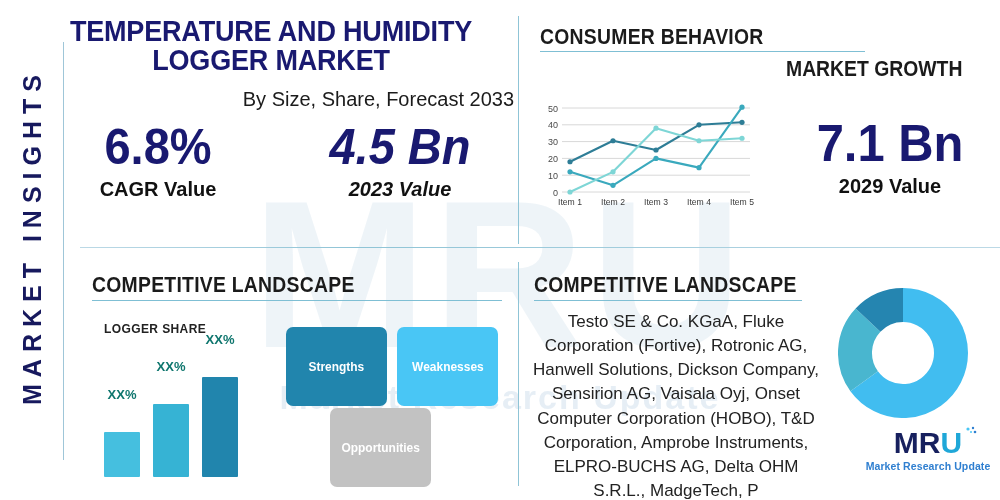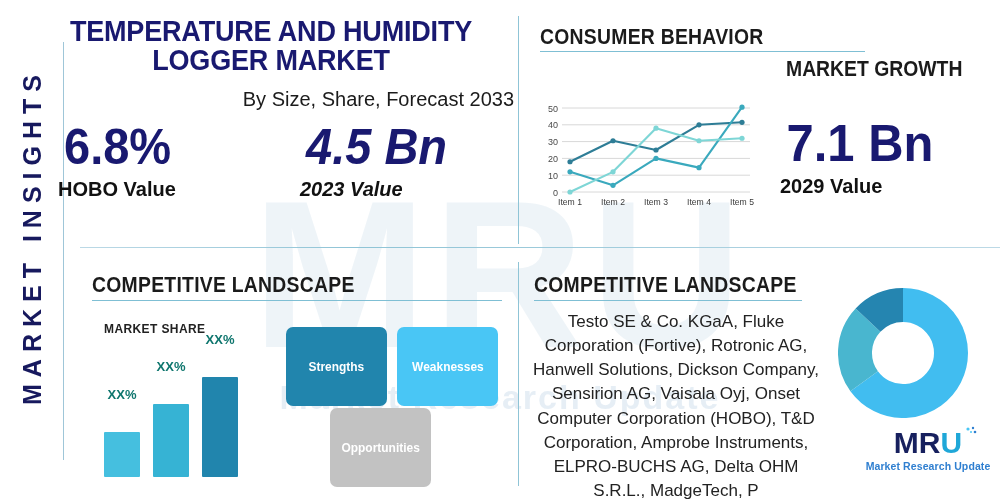--- a/index.html
+++ b/index.html
@@ -63,21 +63,21 @@
     transform-origin:center top;
   }
   .subtitle{
     position:absolute;left:28px;top:88px;width:486px;
     text-align:right;
     font-size:20px;color:#1b1b1b;
   }
 
   
   .kpi{
-    position:absolute;text-align:left;width:200px;
+    position:absolute;text-align:center;width:200px;
   }
   .kpi .val{
     font-size:50px;font-weight:bold;color:#191970;line-height:1;
     transform:scaleX(0.94);
   }
   .kpi .cap{
     font-size:20px;font-weight:bold;color:#111;margin-top:6px;
   }
   #kpi-cagr{left:58px;top:122px;}
   #kpi-2026{left:300px;top:122px;font-style:italic;}
@@ -185,21 +185,21 @@
   <div class="sidebar">
     <div class="sidebar-label">MARKET INSIGHTS</div>
     <div class="sidebar-rule"></div>
   </div>
 
   <div class="title">TEMPERATURE AND HUMIDITY LOGGER MARKET</div>
   <div class="subtitle">By Size, Share, Forecast 2033</div>
 
   <div class="kpi" id="kpi-cagr">
     <div class="val">6.8%</div>
-    <div class="cap">HOBO Value</div>
+    <div class="cap">CAGR Value</div>
   </div>
 
   <div class="kpi" id="kpi-2026">
     <div class="val">4.5 Bn</div>
     <div class="cap">2023 Value</div>
   </div>
 
   <div class="vdivider"></div>
   <div class="hdivider"></div>
   <div class="vdivider2"></div>
@@ -259,21 +259,21 @@
 
   <div class="kpi" id="kpi-2033">
     <div class="val">7.1 Bn</div>
     <div class="cap">2029 Value</div>
   </div>
 
   <div class="sec-head" style="left:92px;top:272px;">COMPETITIVE LANDSCAPE</div>
   <div class="sec-rule" style="left:92px;top:300px;width:410px;"></div>
 
   <div class="barchart">
-    <div class="bc-title">MARKET SHARE</div>
+    <div class="bc-title">LOGGER SHARE</div>
     <div id="bars">
         <div class="bar" style="left: 8px; height: 44.84px; background: rgb(69, 191, 223);"></div>
         <div class="barlabel" style="left: 3px; top: 65.16px;">XX%</div>
         <div class="bar" style="left: 57px; height: 73.16px; background: rgb(54, 179, 212);"></div>
         <div class="barlabel" style="left: 52px; top: 36.84px;">XX%</div>
         <div class="bar" style="left: 106px; height: 100.3px; background: rgb(33, 133, 173);"></div>
         <div class="barlabel" style="left: 101px; top: 9.7px;">XX%</div>
       </div>
   </div>
 

